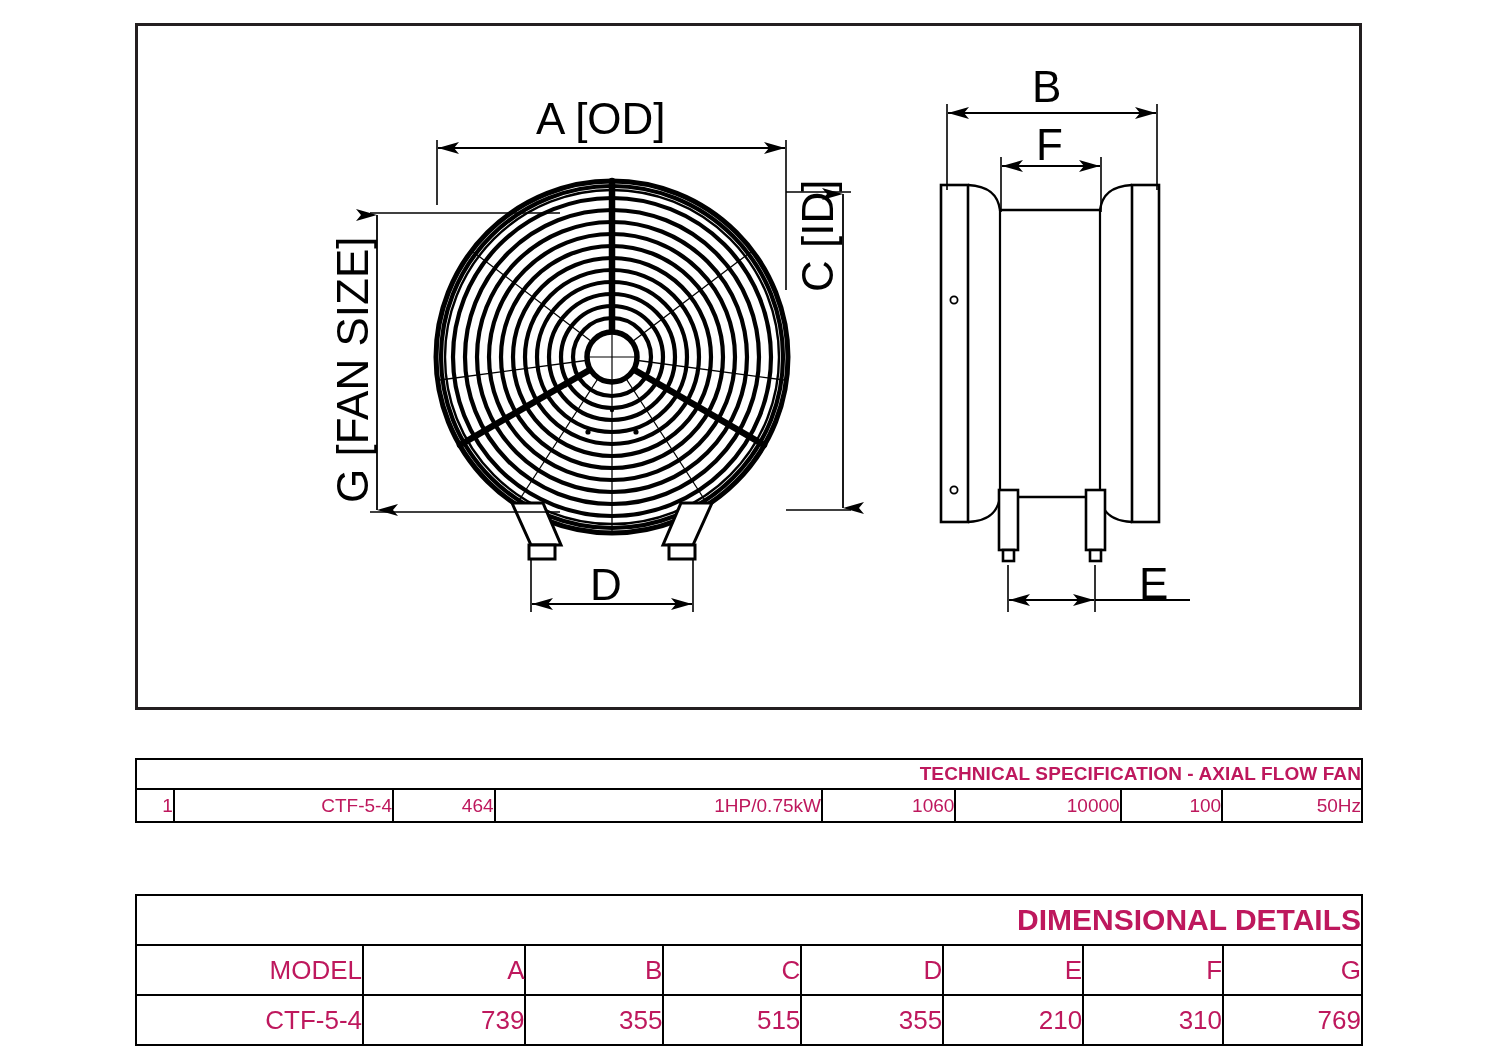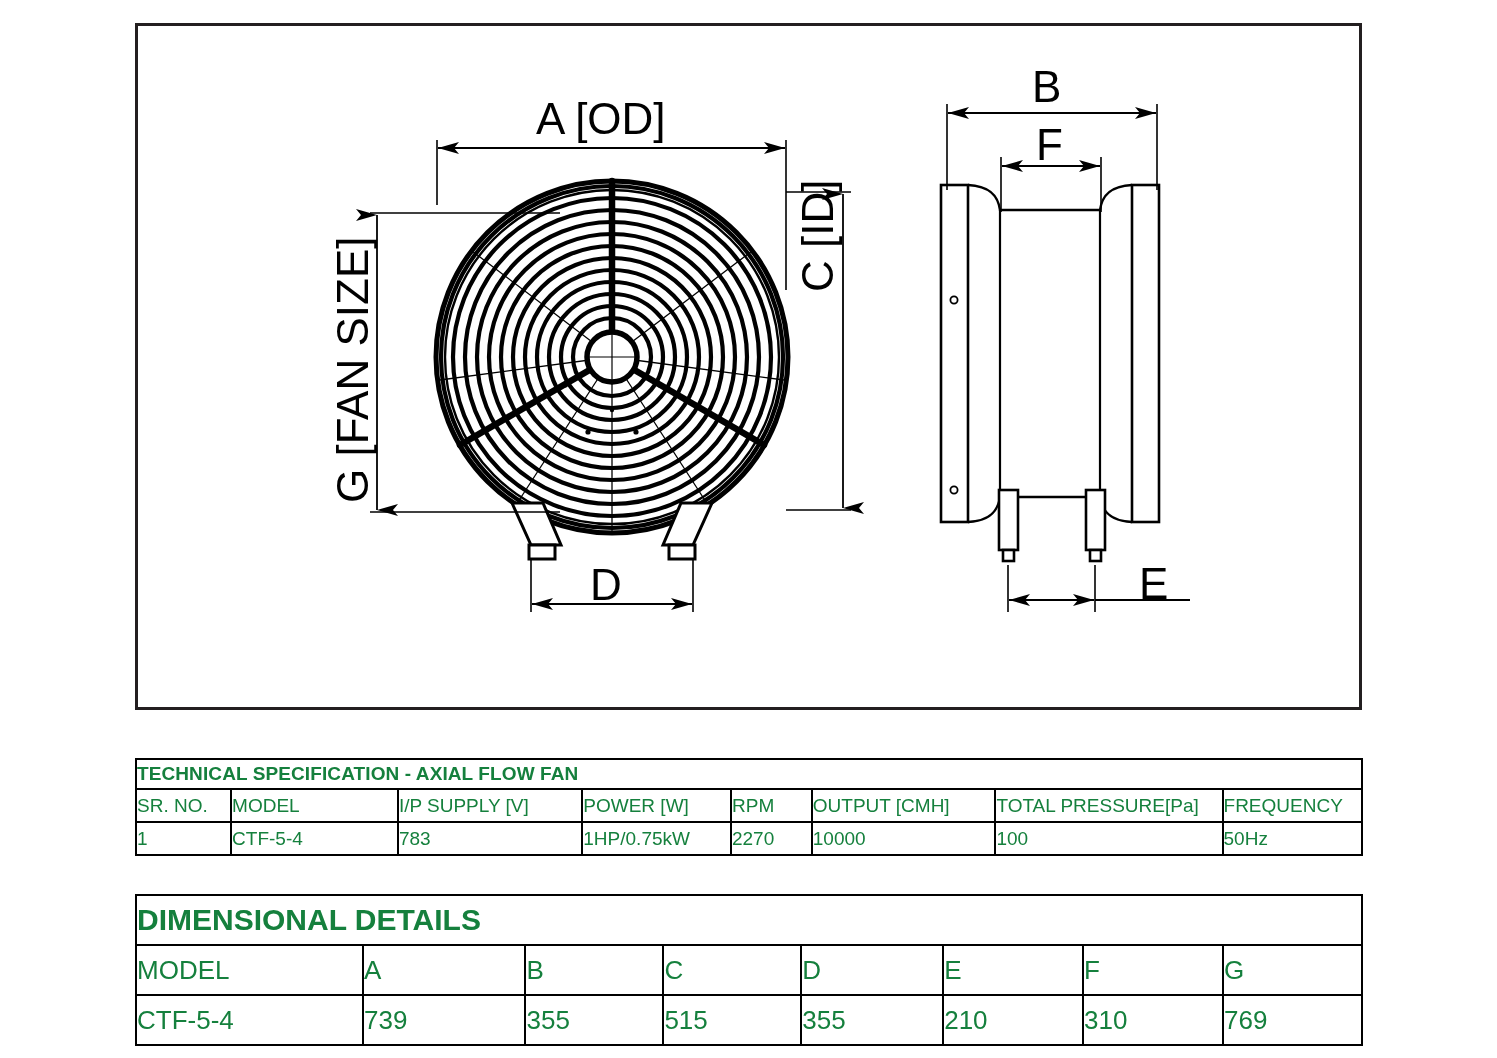--- a/index.html
+++ b/index.html
@@ -42,25 +42,25 @@
 
   
   table.spec{
     position:absolute;
     border-collapse:collapse;
     background:#fff;
     font-family:"Liberation Sans", sans-serif;
   }
   table.spec td,table.spec th{
     border:2px solid #000;
-    text-align:left;
+    text-align:right;
     vertical-align:middle;
     font-weight:400;
     padding:0;
-    color:#15803d;
+    color:#be185d;
   }
 
   #tech-table{left:135px;top:758px;width:1228px;}
   #tech-table .title-cell{font-size:19px;font-weight:bold;height:28px;letter-spacing:0.1px;}
   #tech-table .hdr td{font-size:19px;height:31px;}
   #tech-table .val td{font-size:19px;height:31px;}
 
   #dim-table{left:135px;top:894px;width:1228px;padding-left:8px;}
   #dim-table .title-cell{font-size:30px;font-weight:bold;height:48px;}
   #dim-table .hdr td{font-size:26px;height:48px;}
@@ -221,36 +221,26 @@
   <div class="dimlabel lbl-d">D</div>
   <div class="dimlabel lbl-b">B</div>
   <div class="dimlabel lbl-f">F</div>
   <div class="dimlabel lbl-e">E</div>
 
   <table class="spec" id="tech-table">
     <tbody>
       <tr>
         <td class="title-cell" colspan="8">TECHNICAL SPECIFICATION - AXIAL FLOW FAN</td>
       </tr>
-      <tr class="hdr">
-        <td style="width:95px;">SR. NO.</td>
-        <td style="width:168px;">MODEL</td>
-        <td style="width:186px;">I/P SUPPLY [V]</td>
-        <td style="width:148px;">POWER [W]</td>
-        <td style="width:80px;">RPM</td>
-        <td style="width:185px;">OUTPUT [CMH]</td>
-        <td style="width:228px;">TOTAL PRESSURE[Pa]</td>
-        <td style="width:138px;">FREQUENCY</td>
-      </tr>
       <tr class="val">
         <td>1</td>
         <td>CTF-5-4</td>
-        <td>783</td>
+        <td>464</td>
         <td>1HP/0.75kW</td>
-        <td>2270</td>
+        <td>1060</td>
         <td>10000</td>
         <td>100</td>
         <td>50Hz</td>
       </tr>
     </tbody>
   </table>
 
   <table class="spec" id="dim-table">
     <tbody>
       <tr>

